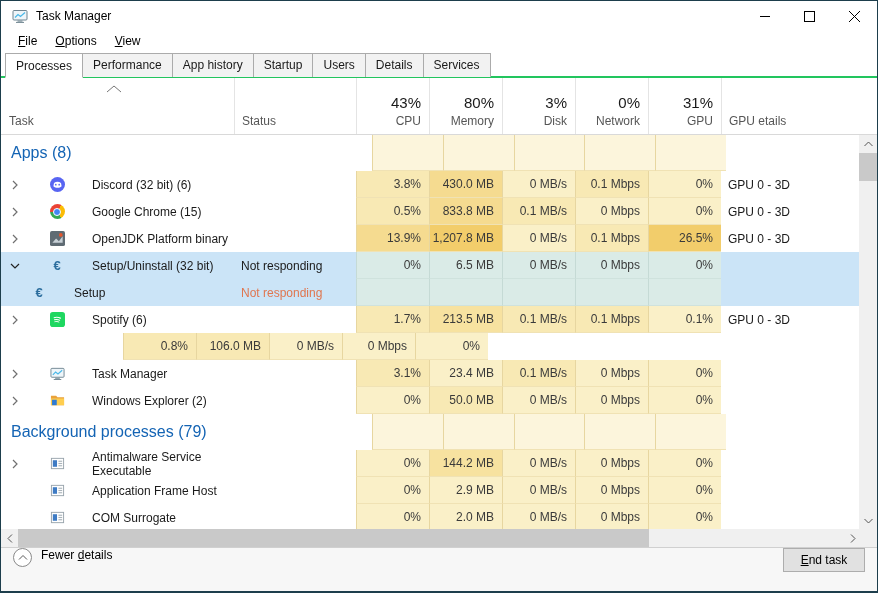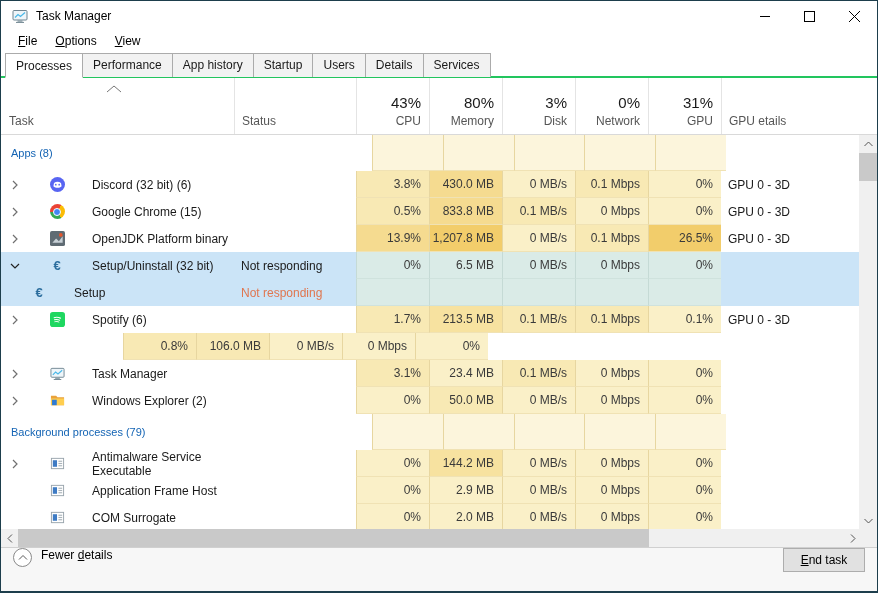--- a/index.html
+++ b/index.html
@@ -33,21 +33,21 @@
   .hc-val { width:73px; border-left:1px solid #e4e4e4; text-align:right; }
   .hc-engine { width:140px; border-left:1px solid #e4e4e4; padding-left:7px; }
   .hc-fill { flex:1; }
   .pct { font-size:15px; color:#1a1a1a; margin-bottom:3px; }
   .sortchev { position:absolute; top:4px; left:105px; }
 
   
   .body { position:absolute; top:134px; left:0; width:860px; height:394px; overflow:hidden; background:#fff; }
   .grow { display:flex; height:36px; }
   .prow { display:flex; height:27px; }
-  .cell-group { width:385px; display:flex; align-items:center; padding-left:10px; color:#1464b4; font-size:11px; }
+  .cell-group { width:385px; display:flex; align-items:center; padding-left:10px; color:#1464b4; font-size:16px; }
   .cell-name { width:233px; display:flex; align-items:center; padding-left:6px; overflow:hidden;gap:20px; }
   .cell-status { width:122px; display:flex; align-items:center; padding-left:7px; }
   .cell-engine { width:140px; display:flex; align-items:center; padding-left:7px; }
   .chev { width:16px; display:flex; align-items:center; justify-content:center; flex:none; }
   .ic { width:16px; height:16px; margin:0 7px 0 6px; flex:none; display:flex; align-items:center; justify-content:center; }
   .child .cell-name { padding-left:24px; }
   .euro { font-size:13px; font-weight:bold; color:#2c6e9e; }
 
   .heat { width:73px; display:flex; align-items:center; justify-content:flex-end; padding-right:8px;
           border-left:1px solid #e7d6a0; border-bottom:1px solid #f0e2b4; color:#3a3a3a; }

